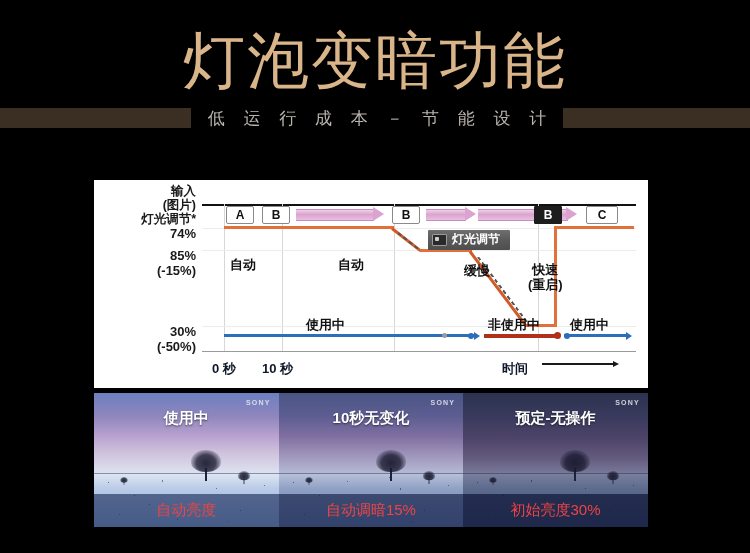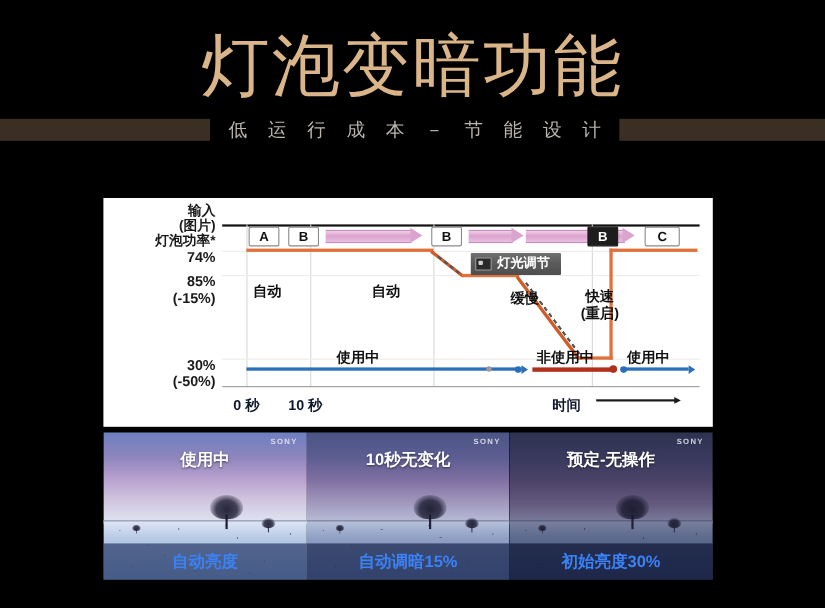--- a/index.html
+++ b/index.html
@@ -170,21 +170,21 @@
   .tree.tiny{transform:scale(.26);}
   .horizon{position:absolute;left:0;top:60%;width:100%;height:1px;background:rgba(30,35,70,.45);}
 
   .sony{position:absolute;right:8px;top:6px;color:#eaeaf2;font-size:7px;
     font-weight:bold;letter-spacing:1.2px;opacity:.85;}
   .ptitle{position:absolute;left:0;top:16px;width:100%;text-align:center;
     color:#fff;font-size:15px;font-weight:bold;
     text-shadow:0 1px 2px rgba(0,0,0,.55);white-space:nowrap;}
   .pcaption{position:absolute;left:0;bottom:0;width:100%;height:33px;
     display:flex;align-items:center;justify-content:center;
-    color:#3b82f6;font-size:15px;font-weight:bold;white-space:nowrap;margin-top:36px;}
+    color:#ef4444;font-size:15px;font-weight:normal;white-space:nowrap;margin-top:36px;}
   .p1 .pcaption{background:rgba(24,40,86,.62);}
   .p2 .pcaption{background:rgba(20,32,72,.66);}
   .p3 .pcaption{background:rgba(14,22,54,.70);}
 </style>
 </head>
 <body>
 
 <div class="page">
 
   <div class="header">
@@ -195,21 +195,21 @@
       <div class="sub-bar right"></div>
     </div>
   </div>
 
   <div class="chart-panel">
     <div class="chart-inner">
 
       <div class="y-head">
         <div>输入</div>
         <div>(图片)</div>
-        <div>灯泡功率*</div>
+        <div>灯光调节*</div>
       </div>
       <div class="y-100">74%</div>
       <div class="y-85">
         <div>85%</div>
         <div>(-15%)</div>
       </div>
       <div class="y-30">
         <div>30%</div>
         <div>(-50%)</div>
       </div>

